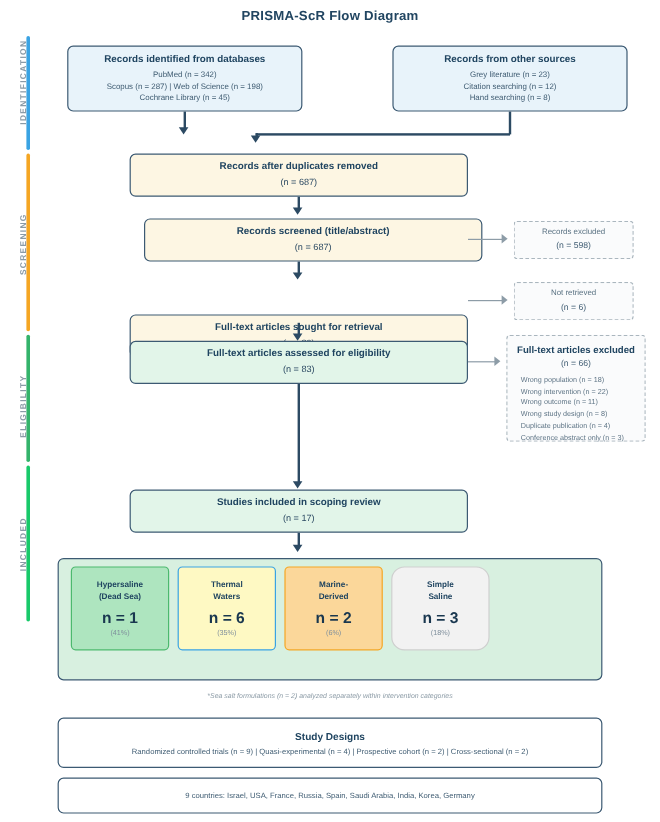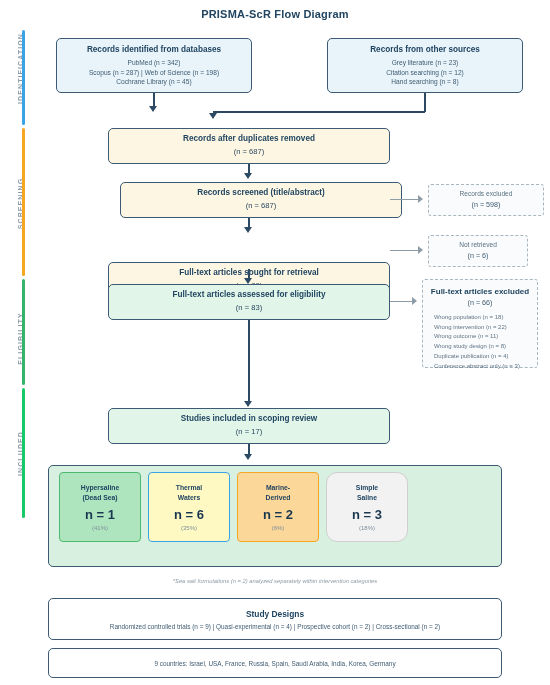--- a/index.html
+++ b/index.html
@@ -319,21 +319,21 @@
 <div class="arrow-down" style="left:244px;top:173px;"></div>
 
 <div class="box cream-box" style="left:108px;top:182px;width:282px;height:36px;margin-left:12px;">
   <div class="b-title">Records screened (title/abstract)</div>
   <div class="b-n">(n = 687)</div>
 </div>
 
 <div class="hline-thin" style="left:390px;top:199px;width:30px;"></div>
 <div class="arrow-right" style="left:418px;top:195px;"></div>
 
-<div class="side-box" style="left:428px;top:184px;width:116px;height:32px;">
+<div class="side-box" style="left:428px;top:184px;width:100px;height:32px;">
   <div class="s-title">Records excluded</div>
   <div class="s-n">(n = 598)</div>
 </div>
 
 <div class="vline" style="left:248px;top:218px;height:12px;"></div>
 <div class="arrow-down" style="left:244px;top:227px;"></div>
 
 <div class="box cream-box" style="left:108px;top:233px;width:282px;height:36px;margin-top:29px;">
   <div class="b-title">Full-text articles sought for retrieval</div>
   <div class="b-n">(n = 89)</div>

